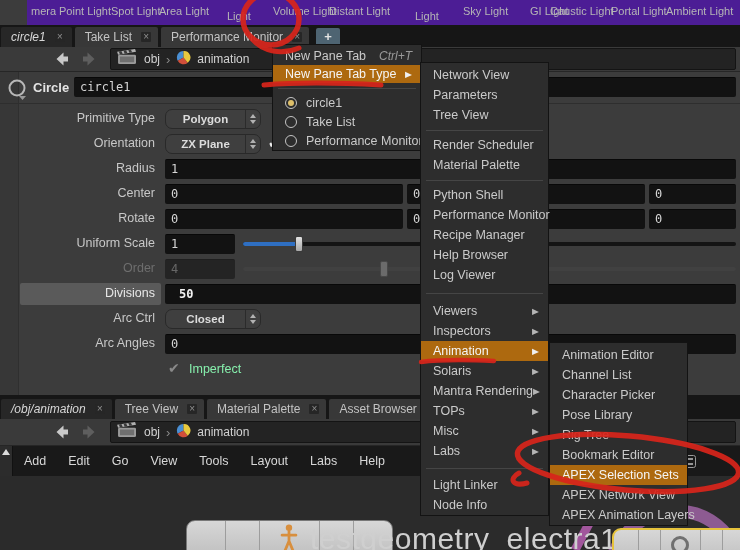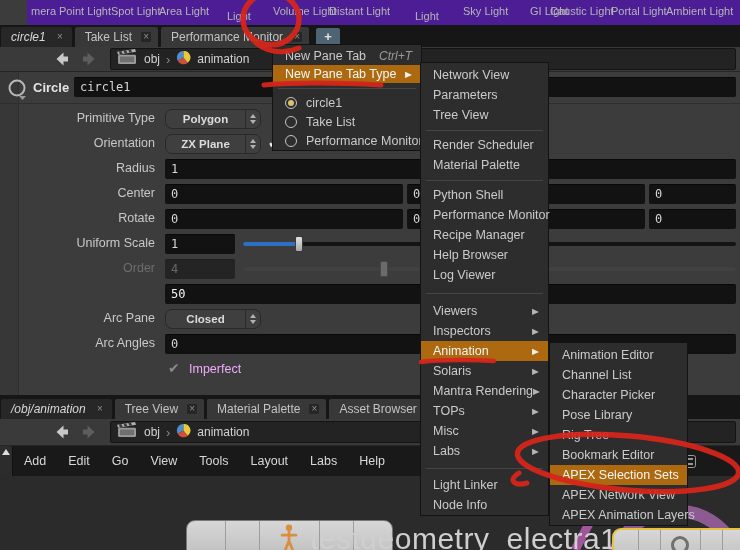--- a/index.html
+++ b/index.html
@@ -28,37 +28,37 @@
   .pathbox .plabel2{font-size:12px;color:#d2d2d2;}
   .pathsep{color:#8a8a8a;font-size:13px;}
   
   .param-pane{position:absolute;top:72px;left:0;width:740px;height:323px;background:#3c3c3c;}
   .gutter{position:absolute;top:0;left:0;width:18px;height:100%;background:#373737;border-right:1px solid #2f2f2f;}
   .phead{position:absolute;top:4px;left:0;width:740px;height:27px;border-bottom:1px solid #2e2e2e;}
   .nodeicon{position:absolute;left:6px;top:2px;}
   .ntype{position:absolute;left:33px;top:4px;font-size:13px;font-weight:bold;color:#e4e4e4;}
   .pfield{position:absolute;height:20px;background:#121212;border-radius:2px;border-top:1px solid #080808;box-sizing:border-box;}
   .pfield span{display:block;padding-left:6px;font-family:"DejaVu Sans Mono",monospace;font-size:12px;line-height:19px;color:#d6d6d6;white-space:nowrap;}
-  .pfield span.bold{font-weight:normal;color:#f2f2f2;}
+  .pfield span.bold{font-weight:bold;color:#f2f2f2;margin-left:8px;}
   .namefield{left:74px;right:4px;top:1px;}
   .prow{position:absolute;left:0;width:740px;height:24px;}
   .plabel{position:absolute;left:0;top:3px;width:155px;text-align:right;font-size:12.5px;color:#c8c8c8;white-space:nowrap;}
   .prow.disabled .plabel{color:#6e6e6e;}
   .selbg{position:absolute;left:20px;top:0px;width:141px;height:22px;background:#5a5a5a;border-radius:2px;}
   .selbg .plabel{left:0;width:135px;top:3px;color:#e8e8e8;}
   .dropdown{position:absolute;top:1px;height:20px;background:#3f3f3f;border:1px solid #292929;border-radius:7px;
             display:flex;align-items:stretch;box-sizing:border-box;}
   .ddtext{flex:1;text-align:center;font-size:11.5px;font-weight:bold;color:#dcdcdc;line-height:18px;padding:0 8px;}
   .spin{width:14px;border-left:1px solid #2b2b2b;display:flex;flex-direction:column;align-items:center;justify-content:center;gap:2px;}
   .spin i{width:0;height:0;border-left:3.5px solid transparent;border-right:3.5px solid transparent;}
   .spin .up{border-bottom:4px solid #b2b2b2;}
   .spin .dn{border-top:4px solid #b2b2b2;}
   .checkglyph{position:absolute;font-size:14px;color:#ececec;top:2px;}
   .prow.disabled .checkglyph{color:#8a8a8a;}
-  .dimlabel{position:absolute;top:4px;font-size:12.5px;color:#f0abfc;}
+  .dimlabel{position:absolute;top:4px;font-size:12.5px;color:#86efac;}
   .slider{position:absolute;top:1px;height:20px;}
   .slider .track{position:absolute;left:0;right:0;top:8px;height:4px;background:#141414;border-radius:2px;}
   .slider .fill{position:absolute;left:0;top:8px;height:4px;background:var(--blue);border-radius:2px;}
   .slider .handle{position:absolute;top:2px;width:8px;height:16px;background:linear-gradient(#e2e2e2,#a8a8a8);border:1px solid #3a3a3a;border-radius:2px;box-sizing:border-box;}
   .prow.disabled .slider .track{background:#464646;}
   .prow.disabled .slider .handle{background:#9b9b9b;border-color:#555;}
   
   .menubar{position:absolute;top:446px;left:0;width:740px;height:30px;background:#191919;display:flex;align-items:center;}
   .mitem{font-size:12.5px;color:#d8d8d8;padding:0 11px;line-height:30px;text-align:center;}
   .mstrip{width:12px;height:30px;background:#2c2c2c;border-right:1px solid #111;display:flex;justify-content:center;}
@@ -241,27 +241,30 @@
       <div class="pfield" style="left:165px;width:70px;top:1px;opacity:.55">
           <span style="color:#8a8a8a">4</span>
         </div>
       <div class="slider" style="left:243px;right:4px;opacity:.5">
         <div class="track"></div>
         <div class="handle" style="left:137px"></div>
       </div>
     </div>
 
     <div class="prow" style="top:211px">
+      <div class="selbg">
+        <div class="plabel">Divisions</div>
+      </div>
       <div class="pfield" style="left:165px;right:4px;top:1px">
           <span class="bold">50</span>
         </div>
     </div>
 
     <div class="prow" style="top:236px">
-      <div class="plabel">Arc Pane</div>
+      <div class="plabel">Arc Ctrl</div>
       <div class="dropdown" style="left:165px;width:96px">
         <span class="ddtext">Closed</span>
         <span class="spin">
             <i class="up"></i>
             <i class="dn"></i>
           </span>
       </div>
     </div>
 
     <div class="prow" style="top:261px">

